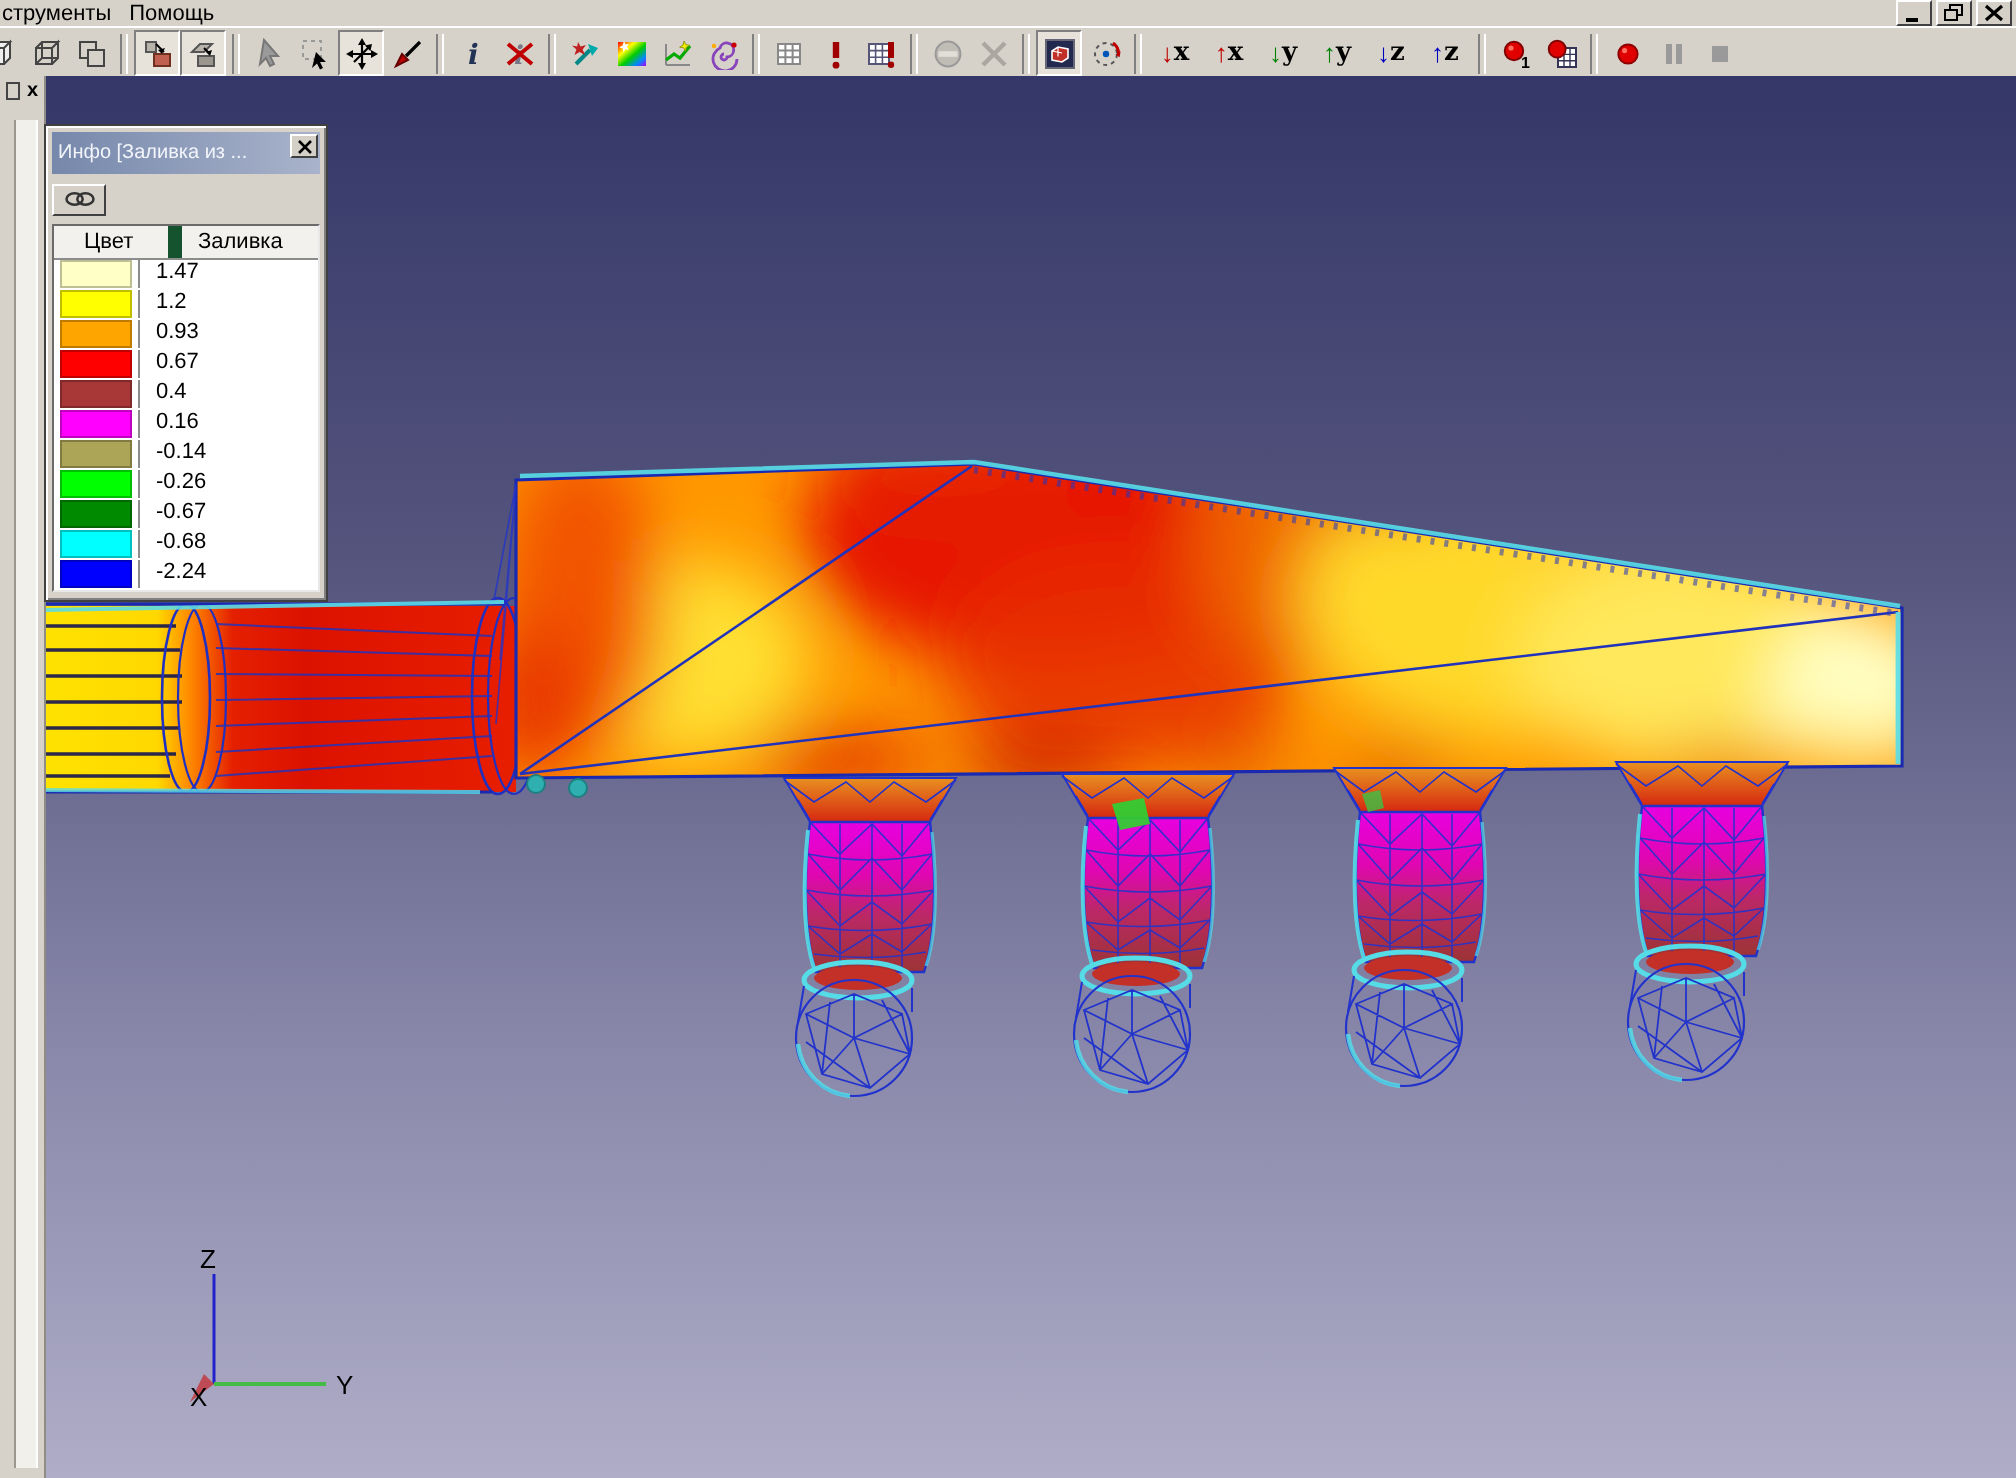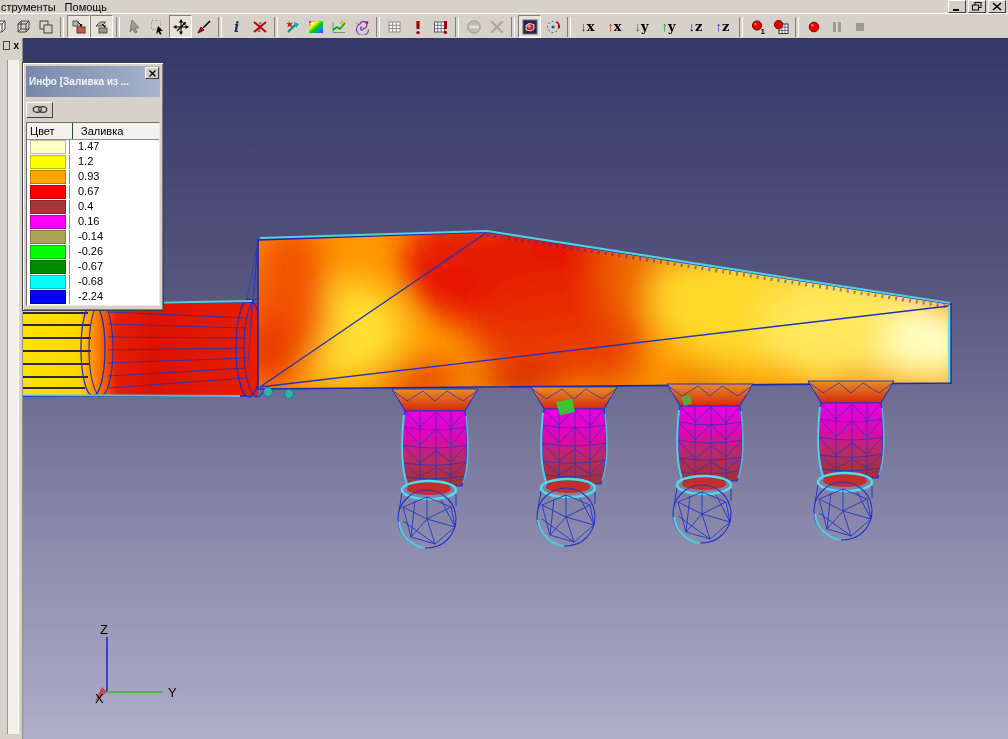--- a/index.html
+++ b/index.html
@@ -28,31 +28,31 @@
   .scene{position:absolute;left:22px;top:0;width:986px;height:701px;display:block}
   
   .dock{position:absolute;left:0;top:0;bottom:0;width:22px;background:#D6D2C9;border-right:1px solid #8F8C84}
   .dock-header{display:flex;align-items:center;gap:3px;padding:3px 3px 2px 3px}
   .dock-sq{width:7px;height:7px;border:1px solid #444;background:#D6D2C9}
   .dock-x{font-size:10px;font-weight:bold;line-height:8px;background:none;border:0;padding:0}
   .dock-strip{position:absolute;left:7px;top:22px;bottom:5px;width:10px;background:#F2F0EA;border-left:1px solid #9A978E;border-right:1px solid #FFF}
   
   .legend{position:absolute;left:22px;top:24px;width:134px;background:#D6D2C9;
           border:1px solid #404040;box-shadow:inset 1px 1px 0 #FFF,inset -1px -1px 0 #808080;padding:3px 3px 4px 3px}
-  .legend-title{height:31px;background:linear-gradient(90deg,#7688AB,#A9B3CB);color:#F2F5FA;font-size:10px;
-          font-weight:bold;display:flex;align-items:center;padding:0 3px;position:relative;white-space:nowrap;overflow:hidden}
+  .legend-title{height:21px;background:linear-gradient(90deg,#7688AB,#A9B3CB);color:#F2F5FA;font-size:10px;
+          font-weight:normal;display:flex;align-items:center;padding:0 3px;position:relative;white-space:nowrap;overflow:hidden}
   .legend-close{position:absolute;right:1px;top:1px;width:14px;height:12px;background:#D4D0C8;
           border:1px solid;border-color:#FFF #404040 #404040 #FFF;display:flex;align-items:center;justify-content:center;padding:0}
   .legend-close svg{width:7px;height:7px}
   .legend-toolbar{height:21px;display:flex;align-items:center;padding:2px 0}
   .link-btn{width:27px;height:16px;background:#D4D0C8;border:1px solid;border-color:#FFF #404040 #404040 #FFF;
           display:flex;align-items:center;justify-content:center;padding:0}
   .legend-table{background:#FFF;border:1px solid;border-color:#6B6B6B #E8E8E8 #E8E8E8 #6B6B6B}
   .lt-header{display:flex;height:16px;font-size:11px;align-items:center;background:#F2F1ED;border-bottom:1px solid #8C8C8C}
-  .lt-h1{width:42px;padding-left:3px;border-right:1px solid #14532d;height:100%;display:flex;align-items:center}
+  .lt-h1{width:42px;padding-left:15px;border-right:7px solid #14532d;height:100%;display:flex;align-items:center}
   .lt-h2{flex:1;padding-left:8px}
   .lt-row{display:flex;height:15px;align-items:flex-start}
   .lt-c1{width:42px;border-right:1px solid #8C8C8C;display:flex;align-items:center;justify-content:center}
   .swatch{width:34px;height:12px;border:1px solid rgba(0,0,0,.25)}
   .lt-val{flex:1;display:flex;align-items:center;padding-left:8px;font-size:11px;color:#000}
 </style>
 </head>
 <body>
 
 <div class="menubar">

